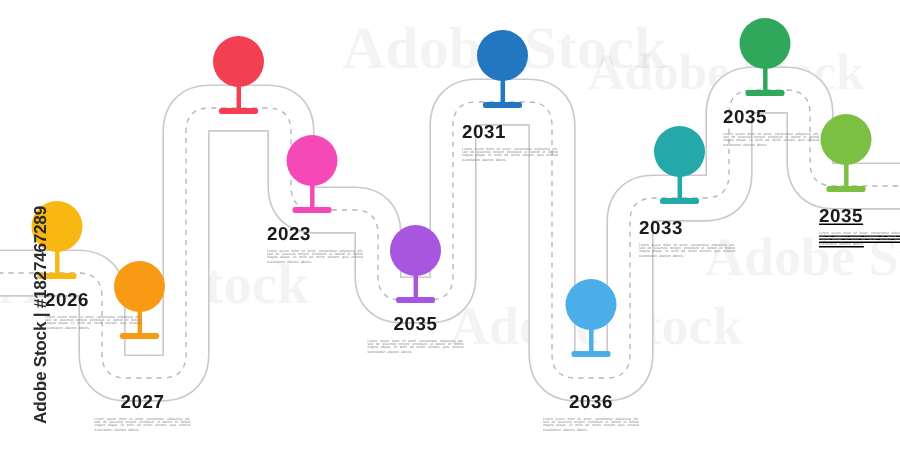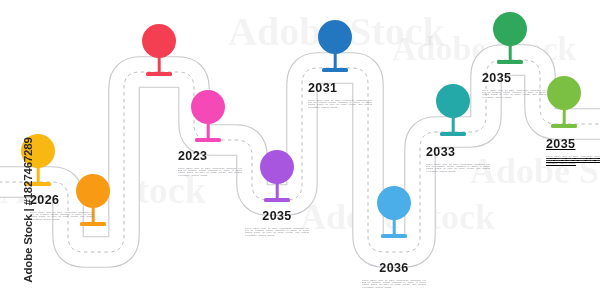--- a/index.html
+++ b/index.html
@@ -186,20 +186,24 @@
     <div class="ball" style="background:#7cc043;"></div>
     <div class="stem" style="background:#7cc043;"></div>
     <div class="base" style="background:#7cc043;"></div>
   </div>
 
   <div class="block" style="left:10px;top:194px;margin-left:20px;">
     <div class="year">2026</div>
     <div class="body">Lorem ipsum dolor sit amet, consectetur adipiscing elit, sed do eiusmod tempor incididunt ut labore et dolore magna aliqua. Ut enim ad minim veniam, quis nostrud exercitation ullamco laboris.</div>
   </div>
 
+  <div class="block center" style="left:63px;top:262px;">
+    <div class="year">2027</div>
+    <div class="body">Lorem ipsum dolor sit amet, consectetur adipiscing elit, sed do eiusmod tempor incididunt ut labore et dolore magna aliqua. Ut enim ad minim veniam, quis nostrud exercitation ullamco laboris.</div>
+  </div>
 
 
   <div class="block" style="left:178px;top:150px;">
     <div class="year">2023</div>
     <div class="body">Lorem ipsum dolor sit amet, consectetur adipiscing elit, sed do eiusmod tempor incididunt ut labore et dolore magna aliqua. Ut enim ad minim veniam, quis nostrud exercitation ullamco laboris.</div>
   </div>
 
   <div class="block center" style="left:245px;top:210px;">
     <div class="year">2035</div>
     <div class="body">Lorem ipsum dolor sit amet, consectetur adipiscing elit, sed do eiusmod tempor incididunt ut labore et dolore magna aliqua. Ut enim ad minim veniam, quis nostrud exercitation ullamco laboris.</div>

